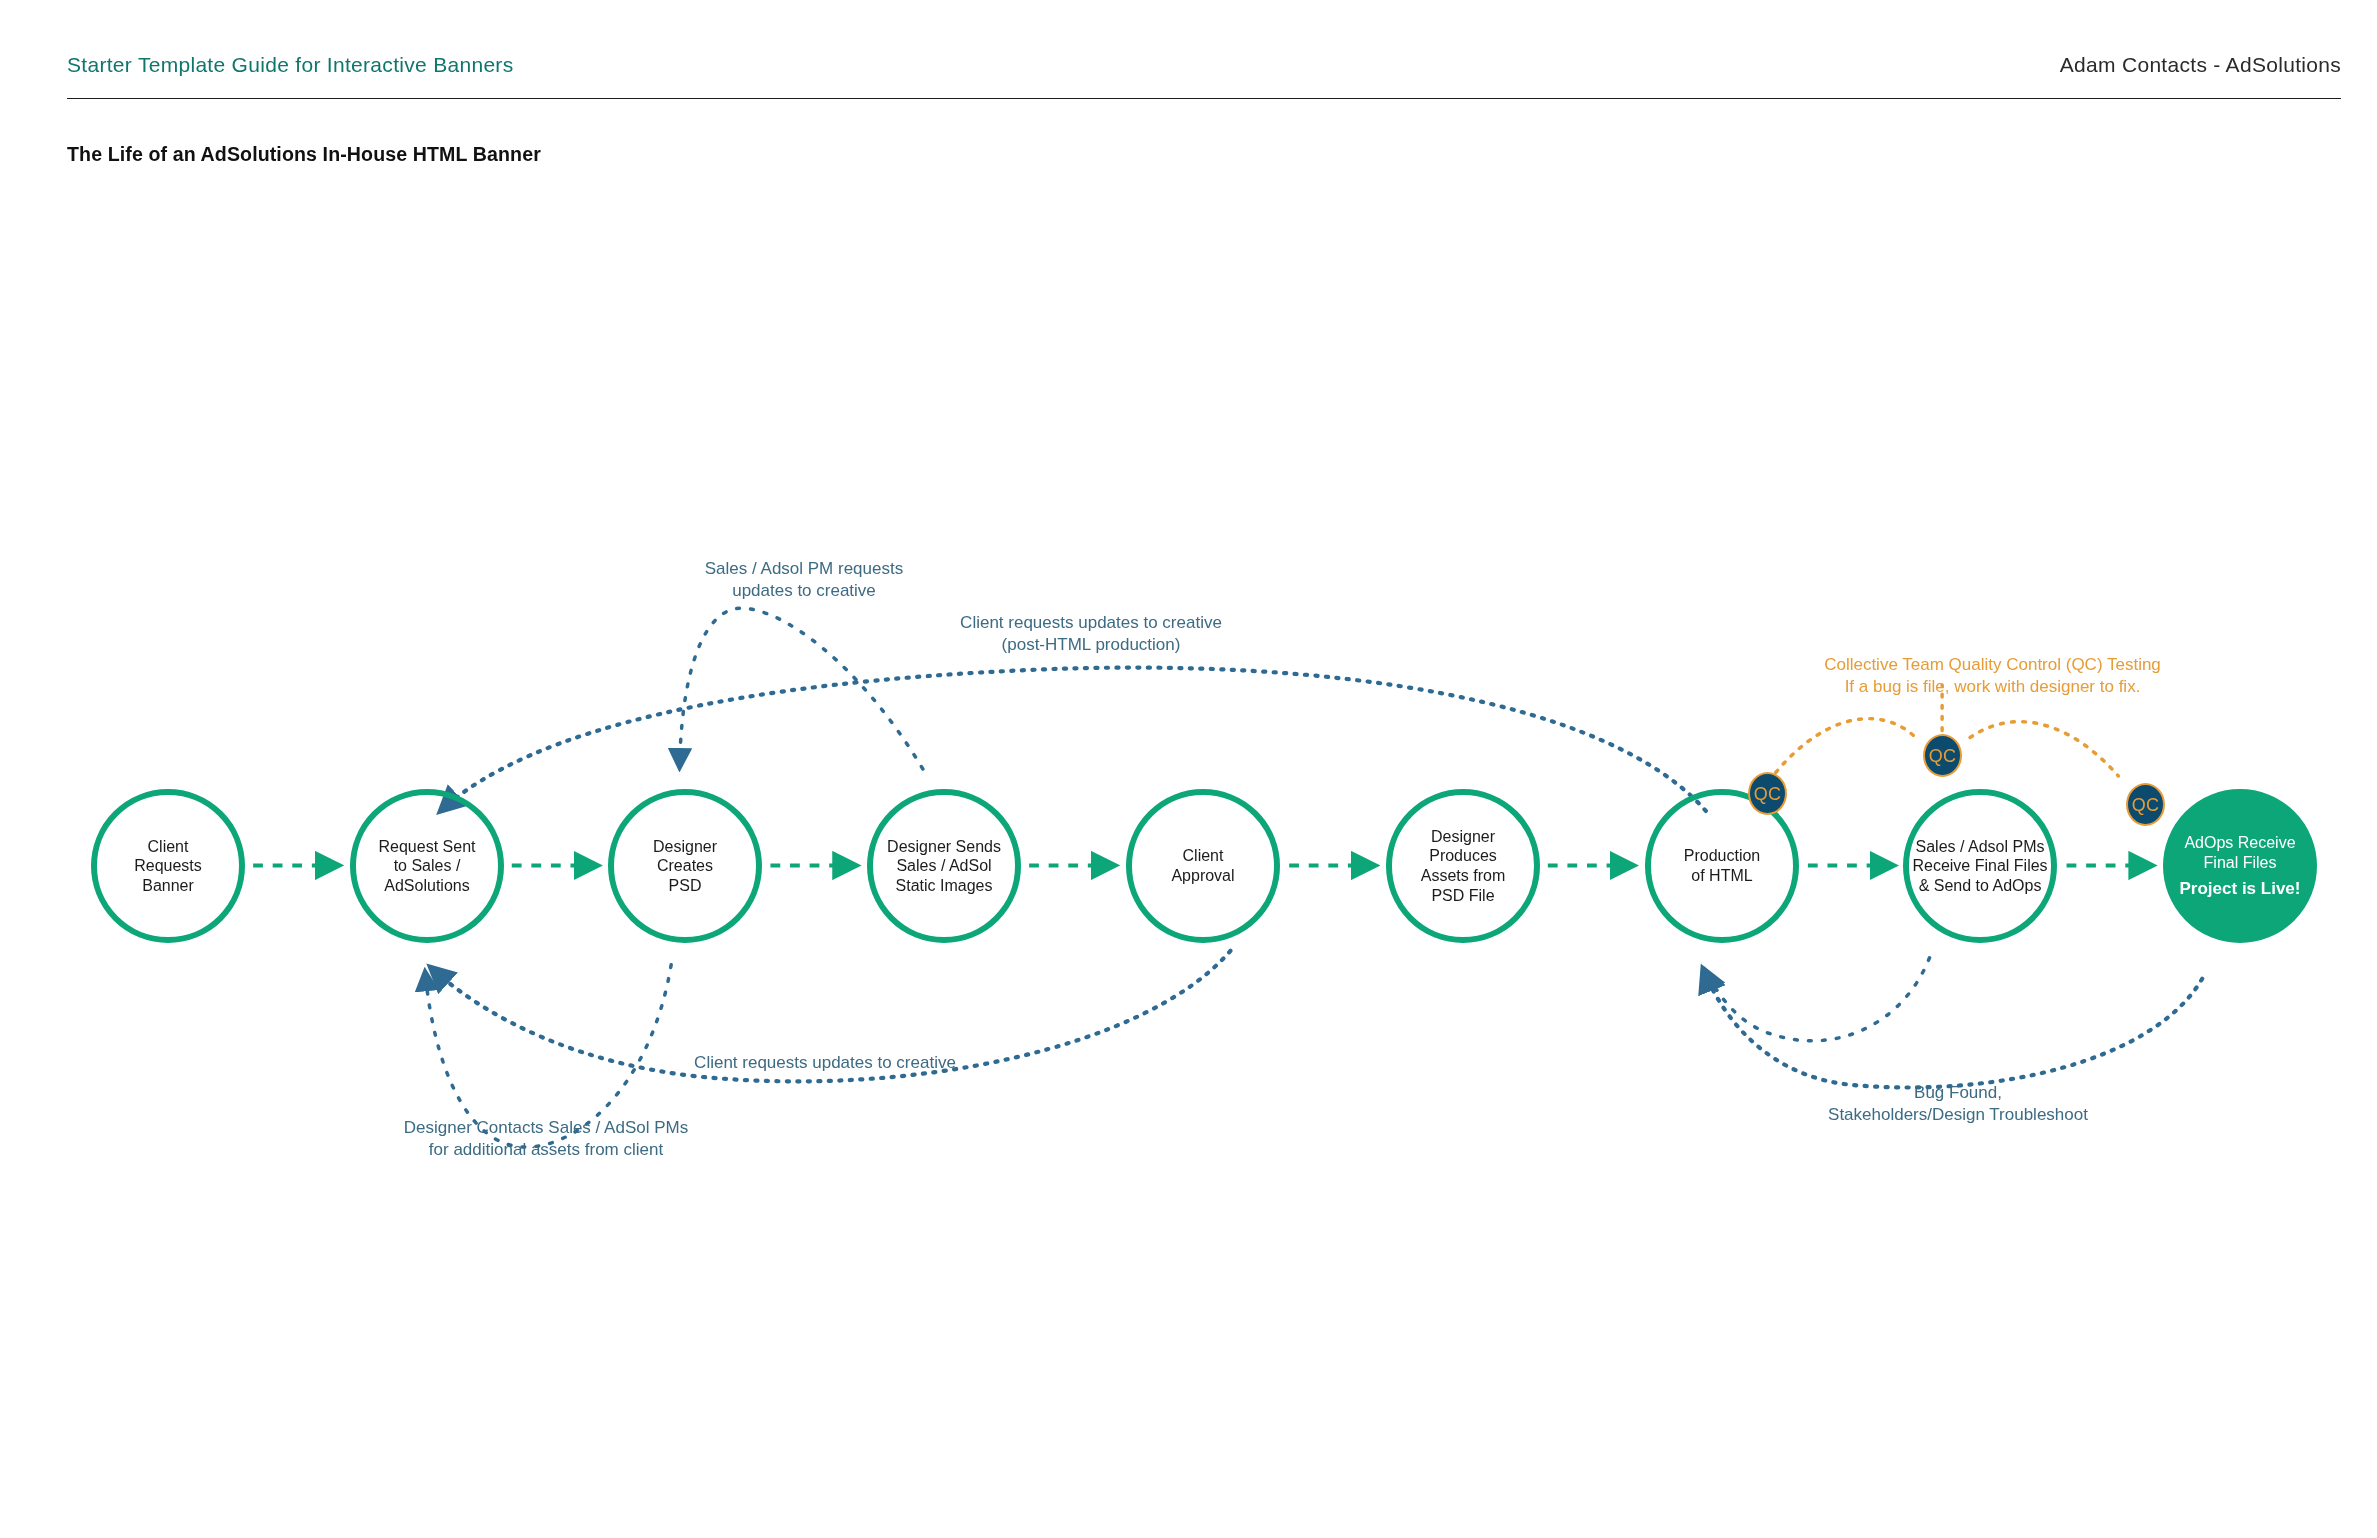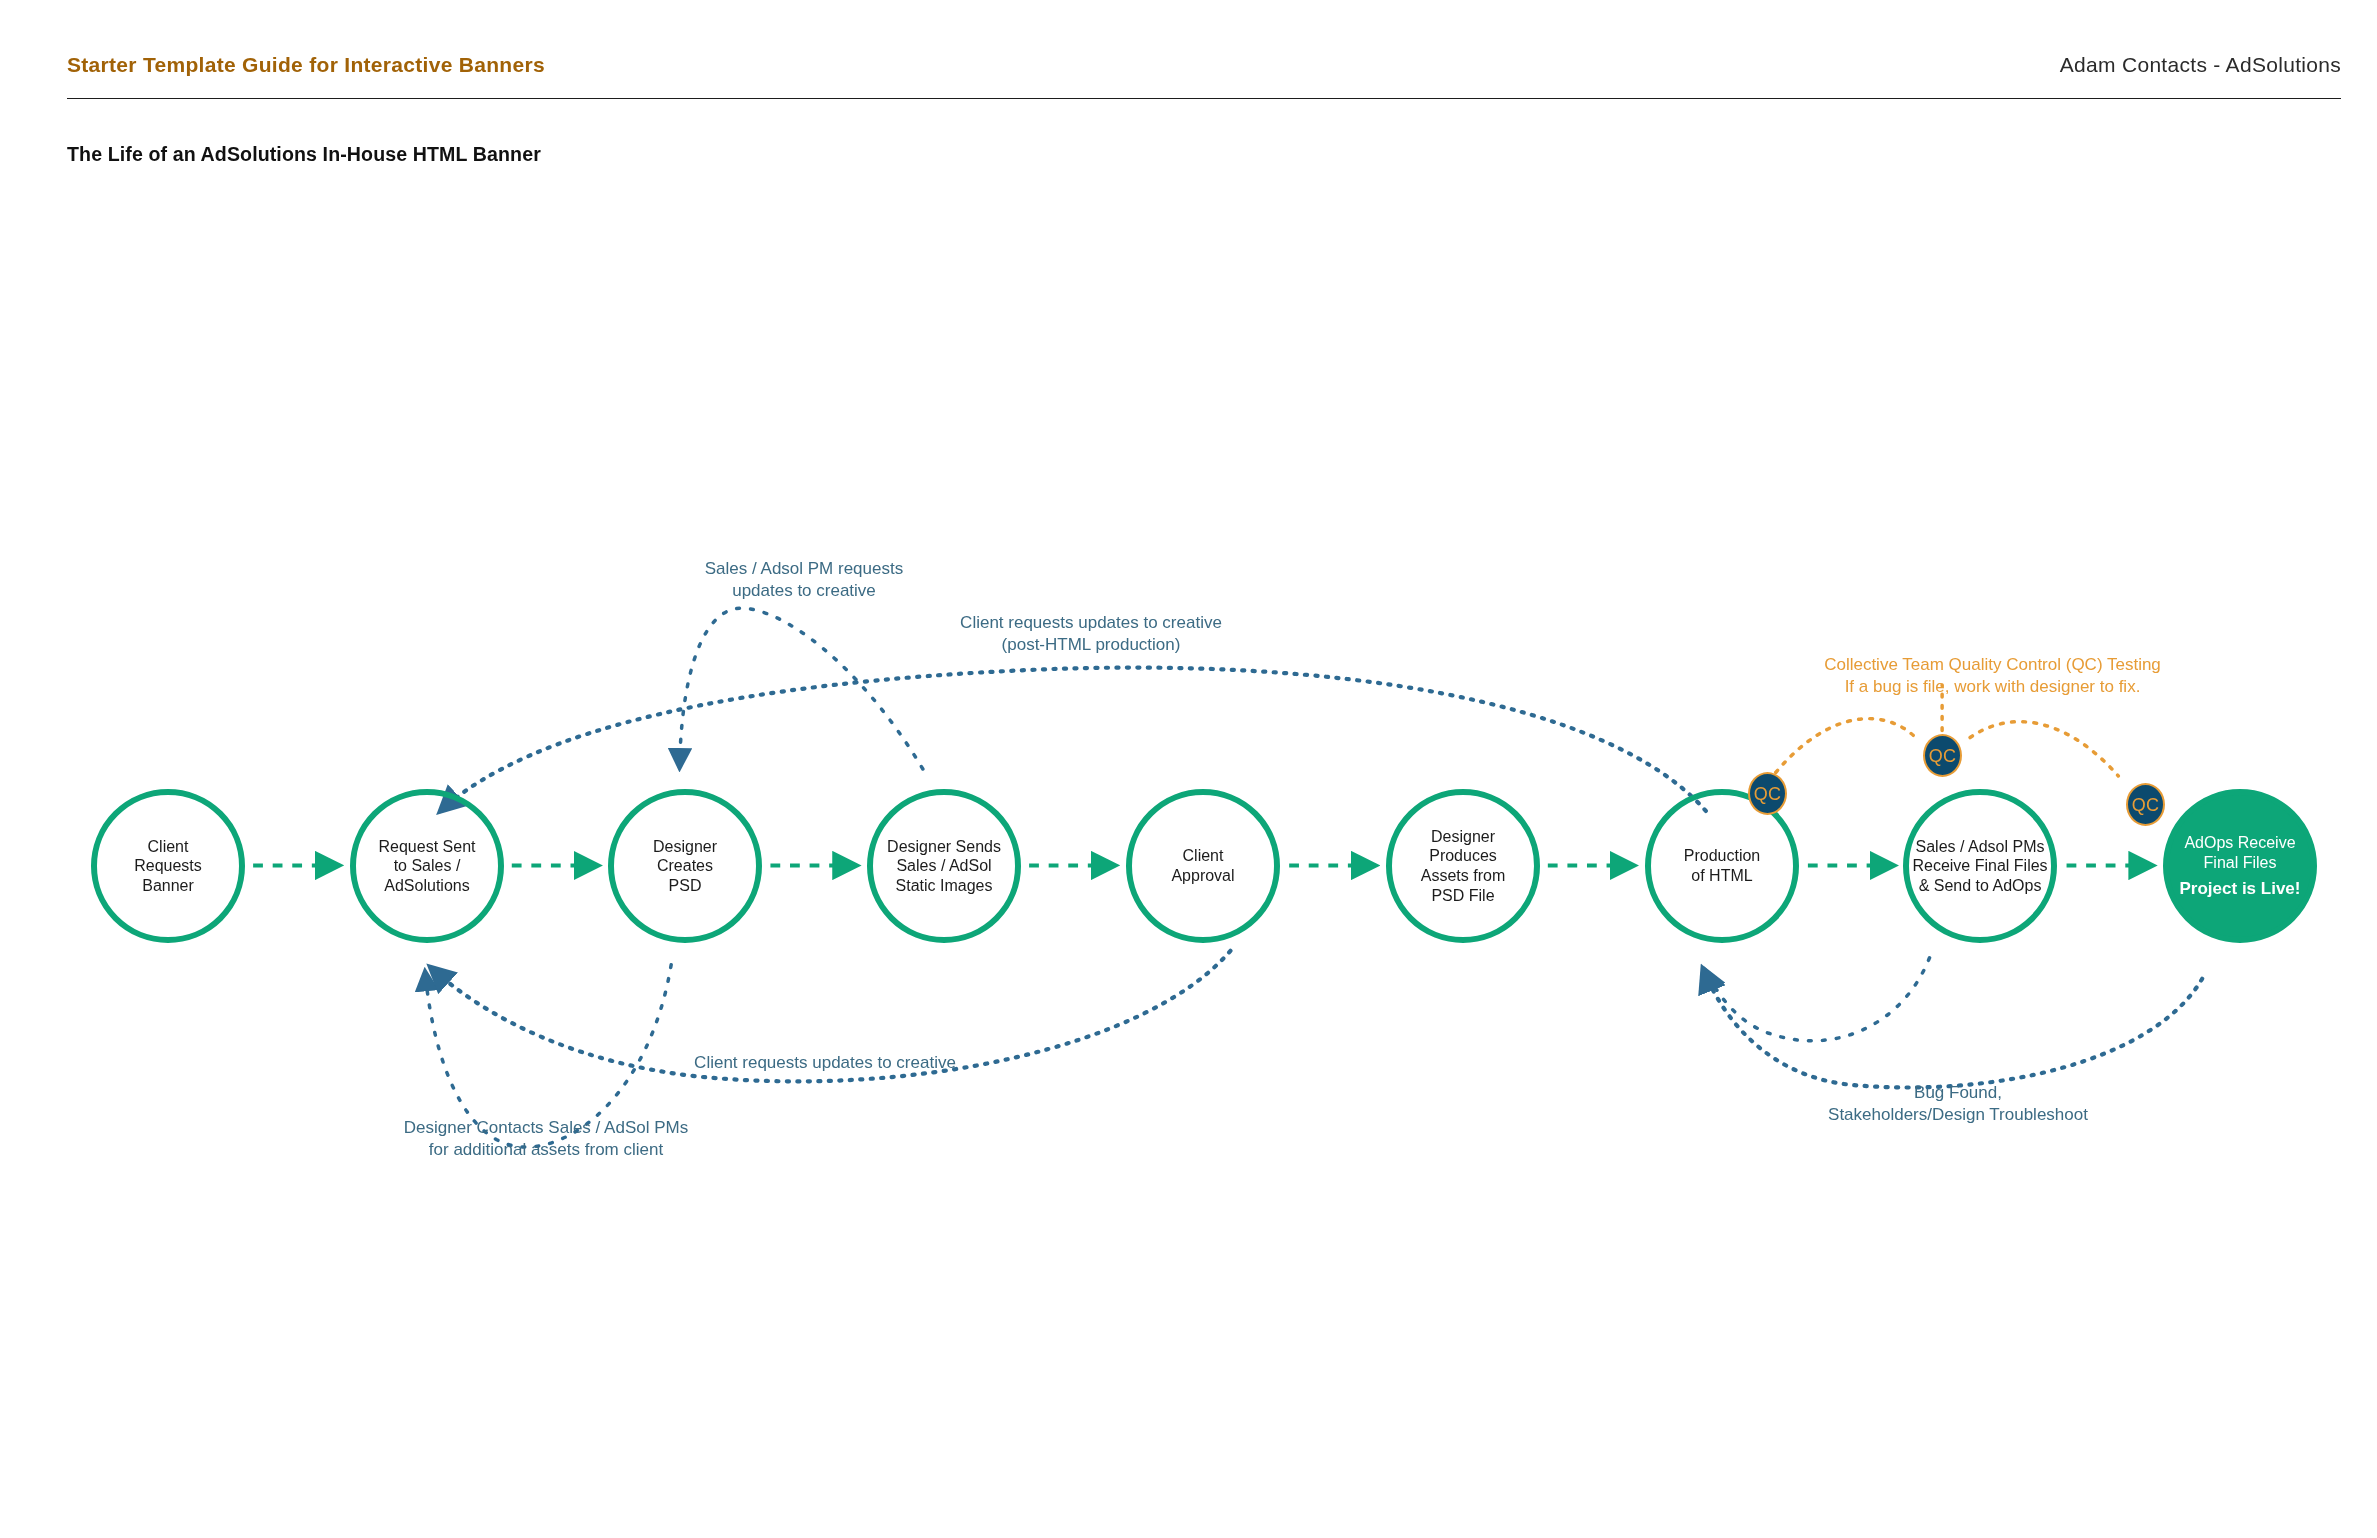--- a/index.html
+++ b/index.html
@@ -26,22 +26,22 @@
     top: 53px;
     width: 2274px;
     height: 42px;
   }
   #header-left {
     position: absolute;
     left: 0;
     top: 0;
     font-size: 21px;
     letter-spacing: 0.3px;
-    color: #a16207;
-    font-weight: 700;
+    color: #0f766e;
+    font-weight: 400;
     white-space: nowrap;
   }
   #header-right {
     position: absolute;
     right: 0;
     top: 0;
     font-size: 21px;
     letter-spacing: 0.3px;
     color: #2b2b2b;
     font-weight: 300;

